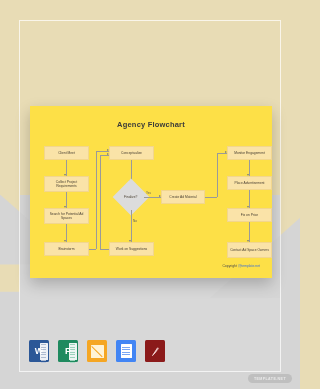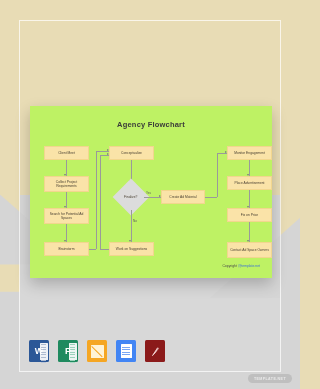--- a/index.html
+++ b/index.html
@@ -41,21 +41,21 @@
   }
   
   #panel{
     position:absolute; left:20px; top:50%; right:20px; bottom:18px;
     background:#d8d8d8;
   }
 
   
   #card{
     position:absolute; left:30px; top:106px; width:242px; height:172px;
-    background:#bef264;
+    background:#fde047;
     box-shadow:0 6px 14px rgba(0,0,0,.22);
   }
   #chart-title{
     position:absolute; top:14px; left:0; width:100%;
     text-align:center;
     font-size:7.5px; font-weight:bold; color:#3a3a3a;
     letter-spacing:.2px;
   }
 
   

